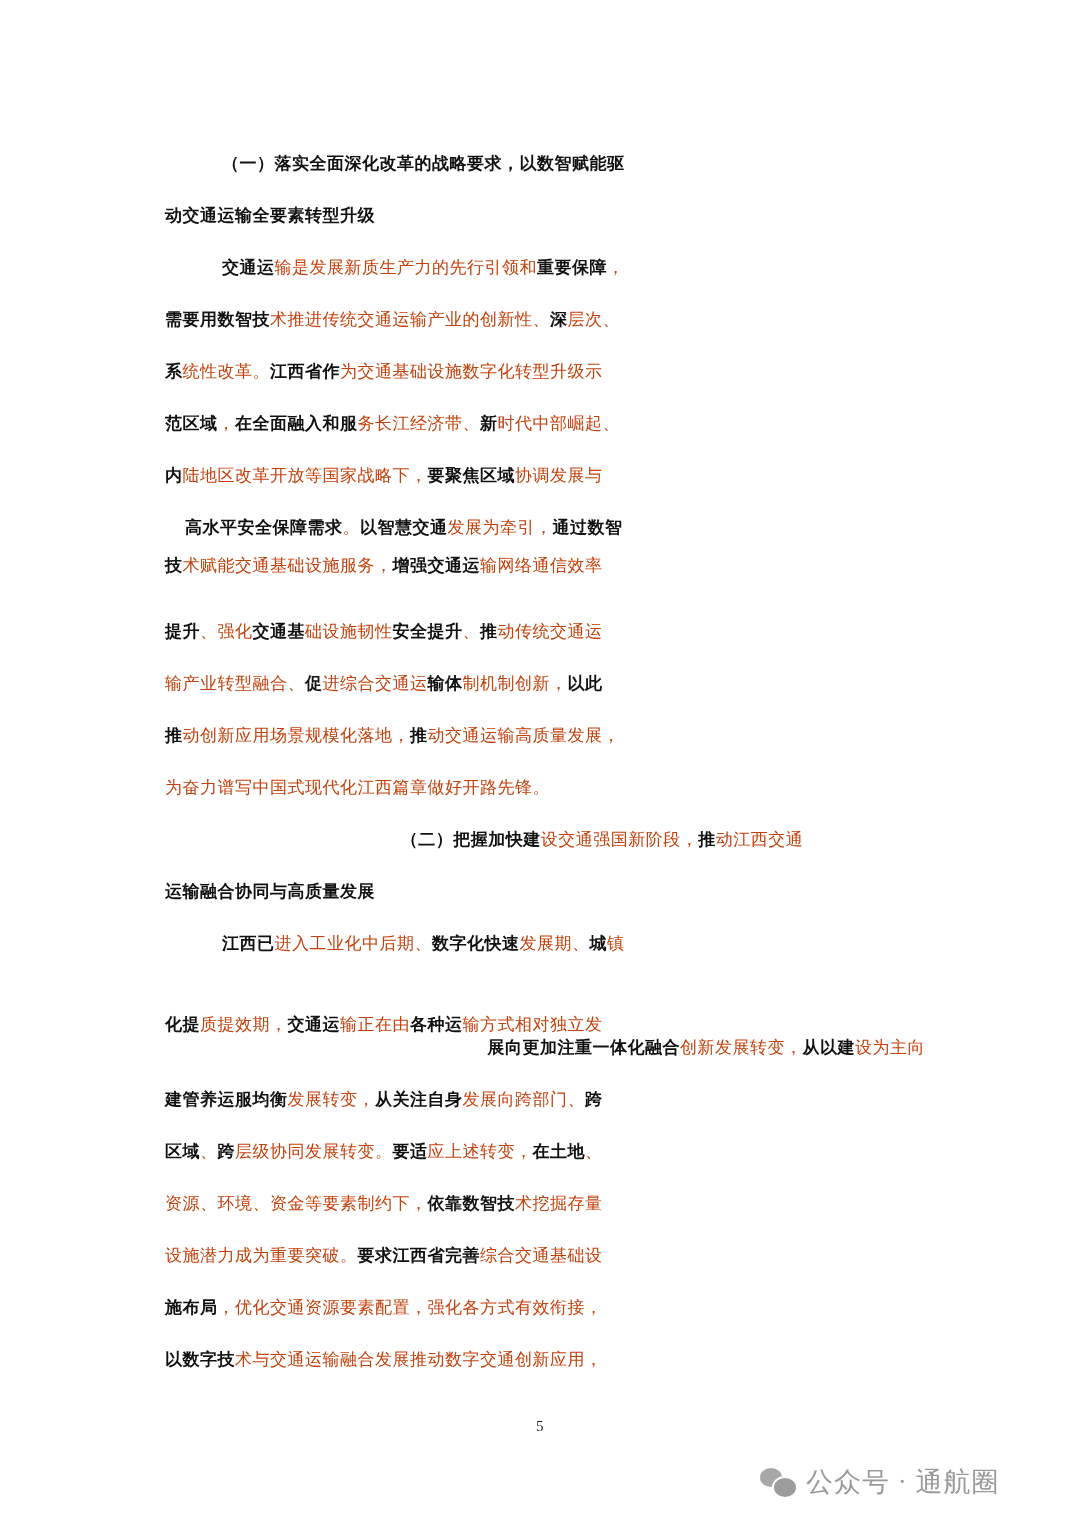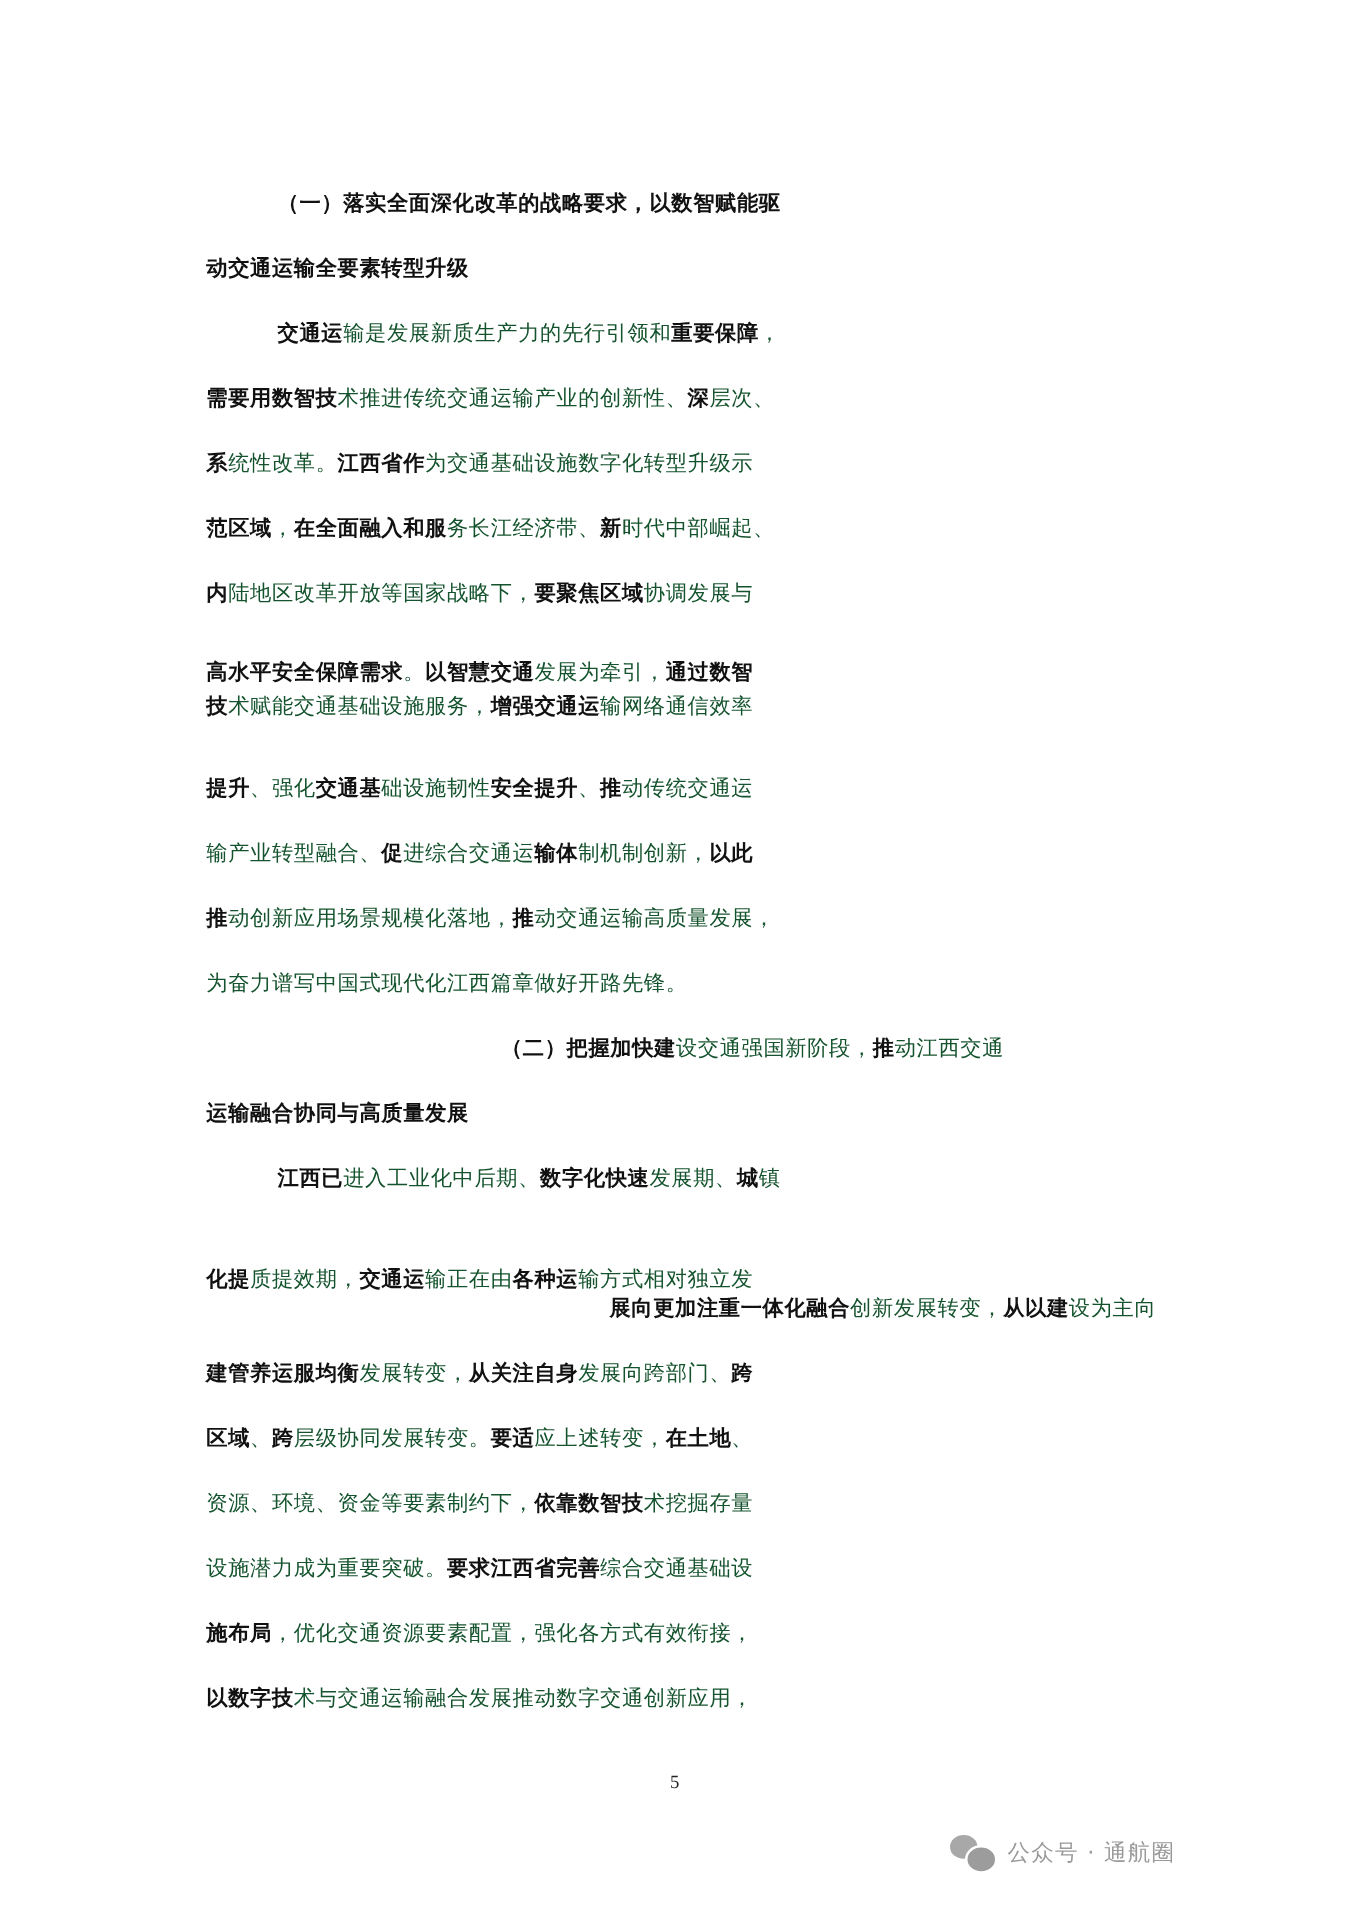--- a/index.html
+++ b/index.html
@@ -3,42 +3,42 @@
 <meta charset="utf-8">
 <style>
   html, body { margin: 0; padding: 0; background: #ffffff; }
   body { width: 1080px; height: 1527px; position: relative; overflow: hidden;
          font-family: "DejaVu Sans", "Liberation Sans", sans-serif; color: #1a1a1a; }
   .page { position: absolute; left: 0; top: 0; width: 1080px; height: 1527px; background: #fff; }
   .line { position: absolute; left: 165px; width: 760px; height: 52px; line-height: 52px;
           font-size: 17px; white-space: nowrap; letter-spacing: 0.5px; }
   .indent { left: 222px; }
   .b { font-weight: bold; color: #111; }
-  .n { font-weight: normal; color: #14532d; }
+  .n { font-weight: normal; color: #c2410c; }
   .pagenum { position: absolute; left: 536px; top: 1418px; font-family: "Liberation Serif", serif;
              font-size: 15px; color: #222; }
   .watermark { position: absolute; left: 760px; top: 1462px; height: 40px; display: flex;
-               align-items: center; color: #9a9a9a; font-size: 18px; letter-spacing: 1px; }
+               align-items: center; color: #9a9a9a; font-size: 27px; letter-spacing: 1px; font-family: Liberation Serif, serif; }
   .wm-icon { width: 36px; height: 32px; position: relative; margin-right: 10px; }
   .bub1 { position: absolute; left: 0; top: 2px; width: 22px; height: 19px; border-radius: 50%; background: #a8a8a8; }
   .bub2 { position: absolute; left: 12px; top: 10px; width: 22px; height: 19px; border-radius: 50%; background: #9c9c9c; border: 2px solid #fff; }
 </style>
 </head>
 <body>
 
 <div class="page">
   <div id="lines">
       <div class="line indent" style="top: 137px;"><span class="b">（一）落实全面深化改革的战略要求，以数智赋能驱</span></div>
       <div class="line" style="top: 189px;"><span class="b">动交通运输全要素转型升级</span></div>
       <div class="line indent" style="top: 241px;"><span class="b">交通运</span><span class="n">输是发展新质生产力的先行引领和</span><span class="b">重要保障</span><span class="n">，</span></div>
       <div class="line" style="top: 293px;"><span class="b">需要用数智技</span><span class="n">术推进传统交通运输产业的创新性、</span><span class="b">深</span><span class="n">层次、</span></div>
       <div class="line" style="top: 345px;"><span class="b">系</span><span class="n">统性改革。</span><span class="b">江西省作</span><span class="n">为交通基础设施数字化转型升级示</span></div>
       <div class="line" style="top: 397px;"><span class="b">范区域</span><span class="n">，</span><span class="b">在全面融入和服</span><span class="n">务长江经济带、</span><span class="b">新</span><span class="n">时代中部崛起、</span></div>
       <div class="line" style="top: 449px;"><span class="b">内</span><span class="n">陆地区改革开放等国家战略下，</span><span class="b">要聚焦区域</span><span class="n">协调发展与</span></div>
-      <div class="line" style="top: 512px;"><span class="b">高水平安全保障需求</span><span class="n">。</span><span class="b">以智慧交通</span><span class="n">发展为牵引，</span><span class="b">通过数智</span></div>
+      <div class="line" style="top: 501px; margin-left: 20px;"><span class="b">高水平安全保障需求</span><span class="n">。</span><span class="b">以智慧交通</span><span class="n">发展为牵引，</span><span class="b">通过数智</span></div>
       <div class="line" style="top: 539px;"><span class="b">技</span><span class="n">术赋能交通基础设施服务，</span><span class="b">增强交通运</span><span class="n">输网络通信效率</span></div>
       <div class="line" style="top: 605px;"><span class="b">提升</span><span class="n">、强化</span><span class="b">交通基</span><span class="n">础设施韧性</span><span class="b">安全提升</span><span class="n">、</span><span class="b">推</span><span class="n">动传统交通运</span></div>
       <div class="line" style="top: 657px;"><span class="n">输产业转型融合、</span><span class="b">促</span><span class="n">进综合交通运</span><span class="b">输体</span><span class="n">制机制创新，</span><span class="b">以此</span></div>
       <div class="line" style="top: 709px;"><span class="b">推</span><span class="n">动创新应用场景规模化落地，</span><span class="b">推</span><span class="n">动交通运输高质量发展，</span></div>
       <div class="line" style="top: 761px;"><span class="n">为奋力谱写中国式现代化江西篇章做好开路先锋。</span></div>
       <div class="line indent" style="top: 813px; text-align: center;"><span class="b">（二）把握加快建</span><span class="n">设交通强国新阶段，</span><span class="b">推</span><span class="n">动江西交通</span></div>
       <div class="line" style="top: 865px;"><span class="b">运输融合协同与高质量发展</span></div>
       <div class="line indent" style="top: 917px;"><span class="b">江西已</span><span class="n">进入工业化中后期、</span><span class="b">数字化快速</span><span class="n">发展期、</span><span class="b">城</span><span class="n">镇</span></div>
       <div class="line" style="top: 998px;"><span class="b">化提</span><span class="n">质提效期，</span><span class="b">交通运</span><span class="n">输正在由</span><span class="b">各种运</span><span class="n">输方式相对独立发</span></div>
       <div class="line" style="top: 1021px; text-align: right;"><span class="b">展向更加注重一体化融合</span><span class="n">创新发展转变，</span><span class="b">从以建</span><span class="n">设为主向</span></div>

